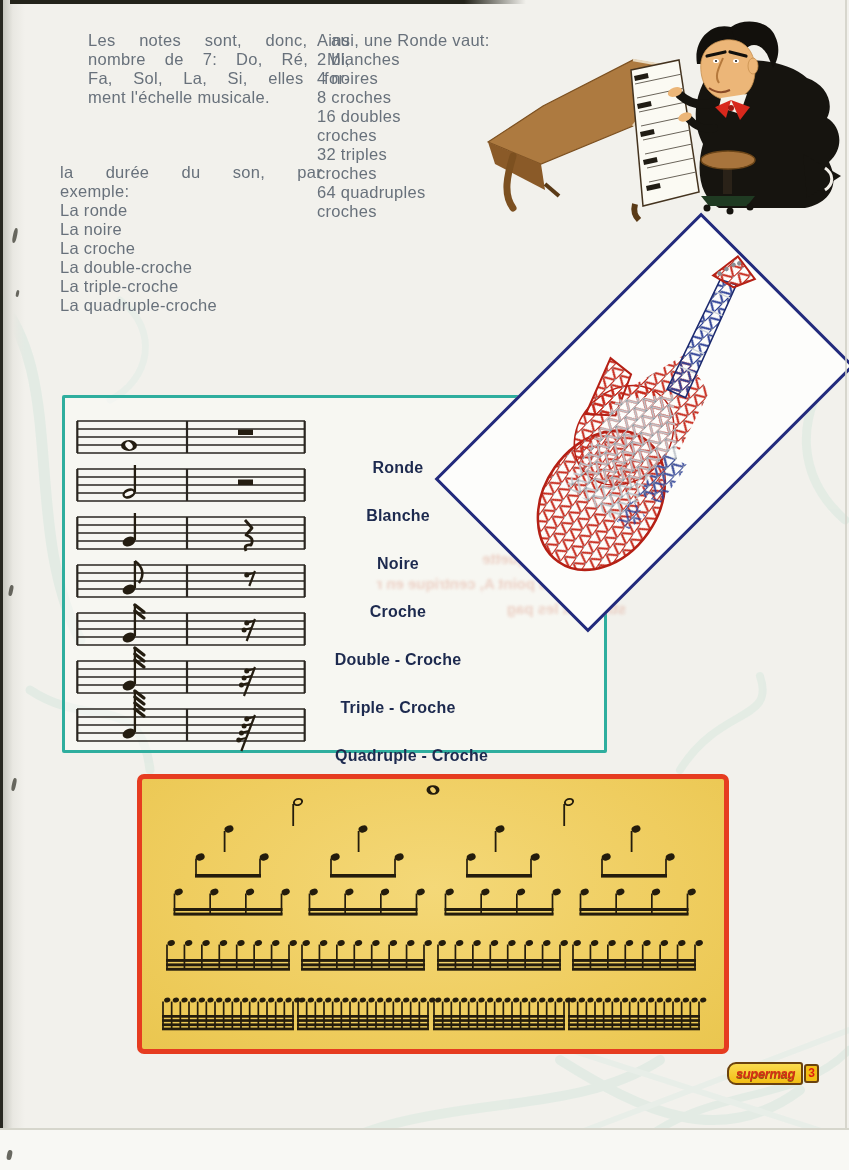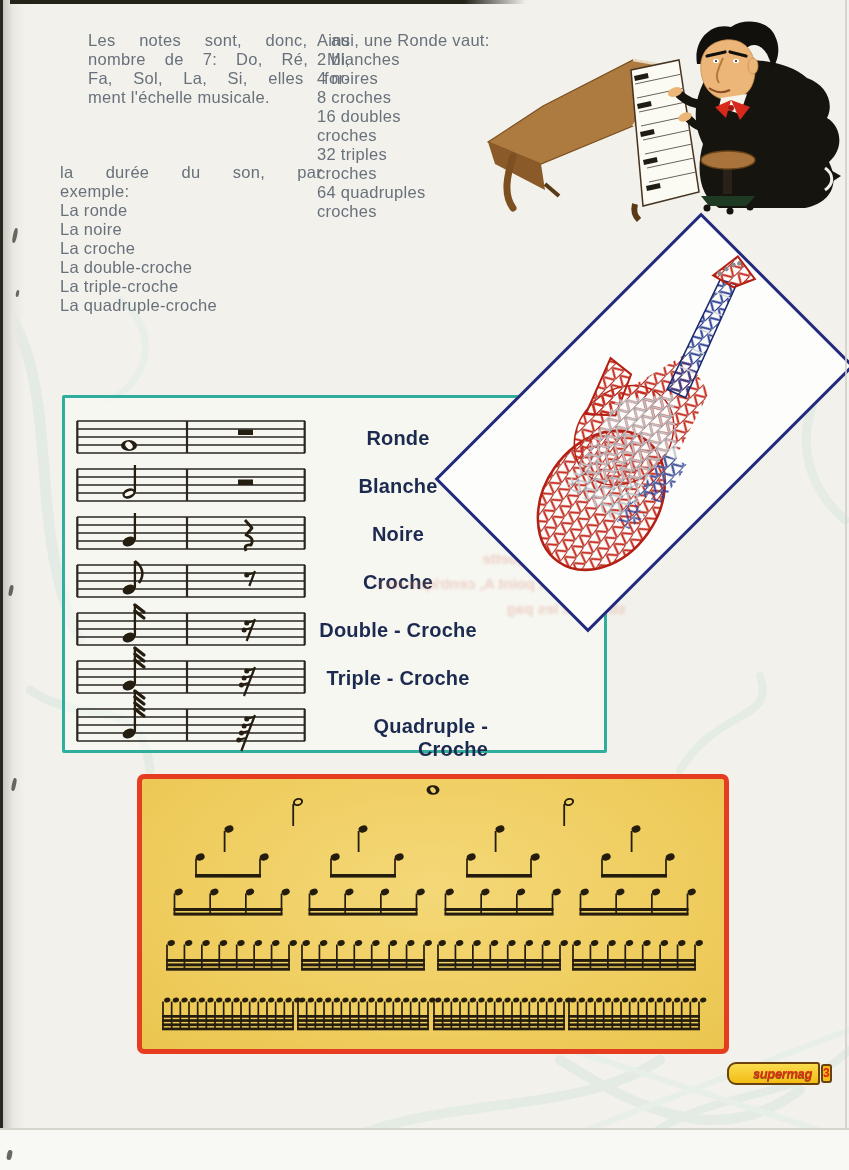--- a/index.html
+++ b/index.html
@@ -26,34 +26,34 @@
 
   .bleed-line{position:absolute;transform:scaleX(-1);filter:blur(1.4px);
               color:rgba(214,128,102,.32);font-weight:bold;font-size:15px;
               width:300px;white-space:nowrap;}
 
   
   .note-table{left:62px;top:395px;width:539px;height:352px;border:3px solid #2fae9e;
               background:rgba(252,252,247,.55);border-radius:2px;}
   .staff-row{position:absolute;left:10px;width:232px;height:70px;}
   .note-label{position:absolute;left:243px;width:180px;text-align:center;
-              color:#1d2a4f;font-weight:bold;font-size:20px;letter-spacing:.2px;}
+              color:#1d2a4f;font-weight:bold;font-size:16px;letter-spacing:.2px;margin-top:32px;}
 
   
   .diamond{left:456px;top:314px;width:371px;height:211px;background:#fdfdfb;
            border:3px solid #222a7c;transform:rotate(-45deg);z-index:6;}
 
   
   .pyramid-panel{left:137px;top:774px;width:582px;height:270px;border:5px solid #e63c20;
                  border-radius:7px;z-index:5;
                  background:radial-gradient(ellipse at 50% 40%,#f4d878 0%,#efcd5f 60%,#eac64f 100%);}
 
   
   .logo{left:727px;top:1063px;width:92px;height:20px;display:flex;align-items:center;z-index:8;}
-  .logo-pill{height:19px;padding:0 6px 0 24px;border:2px solid #6b420e;border-radius:9px 3px 3px 9px;
+  .logo-pill{height:19px;padding:0 6px 0 7px;border:2px solid #6b420e;border-radius:9px 3px 3px 9px;
              background:linear-gradient(#fadb4e,#f2bd14);display:flex;align-items:center;}
   .logo-word{font-weight:bold;font-style:italic;font-size:13px;color:#d92f15;
              text-shadow:0 1px 0 #8a5a10;letter-spacing:-.4px;}
   .logo-num{width:13px;height:15px;margin-left:1px;background:#f2bd14;border:2px solid #6b420e;
             border-radius:3px;font-weight:bold;font-size:12px;color:#e01c10;
             display:flex;align-items:center;justify-content:center;}
 </style>
 </head>
 <body>
 

